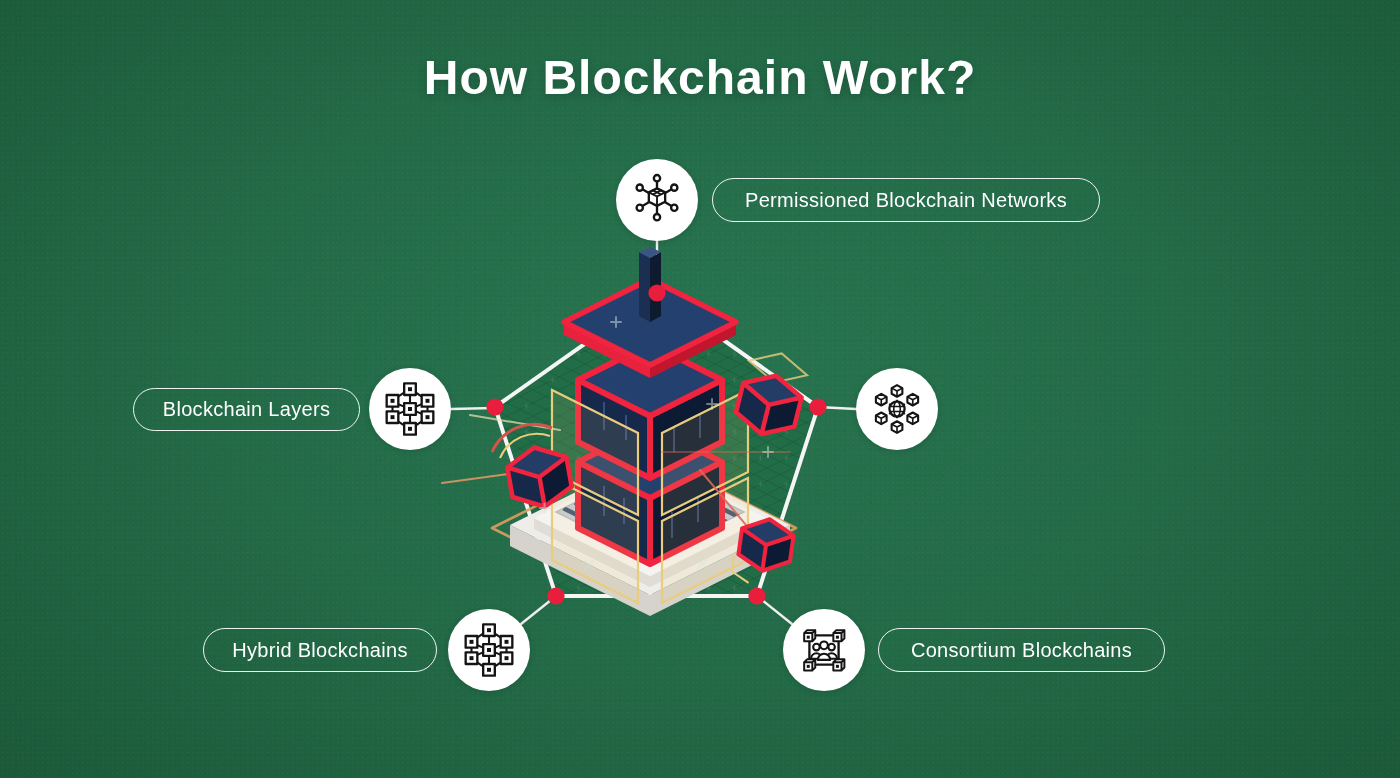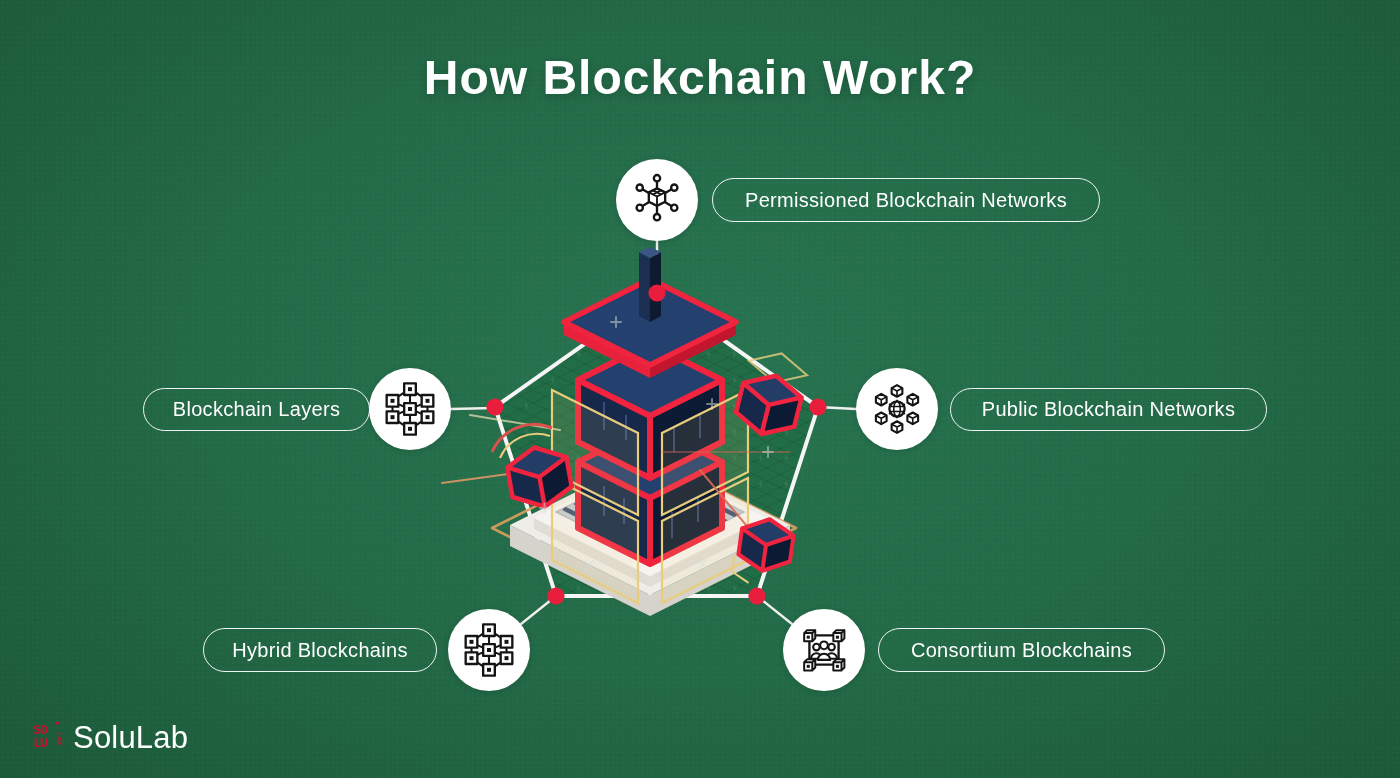--- a/index.html
+++ b/index.html
@@ -34,21 +34,21 @@
   .nc-right{left:856px;top:368px;}
   .nc-bl{left:448px;top:609px;}
   .nc-br{left:783px;top:609px;}
   .pill{
     position:absolute;height:44px;border:1.6px solid rgba(255,255,255,0.92);
     border-radius:23px;display:flex;align-items:center;justify-content:center;
     color:#ffffff;font-size:20px;letter-spacing:0.3px;box-sizing:border-box;
     white-space:nowrap;
   }
   .pill-top{left:712px;top:178px;width:388px;justify-content:center;}
-  .pill-left{left:143px;top:388px;width:227px;height:43px;}
+  .pill-left{left:133px;top:388px;width:227px;height:43px;}
   .pill-right{left:950px;top:388px;width:317px;height:43px;}
   .pill-bl{left:203px;top:628px;width:234px;}
   .pill-br{left:878px;top:628px;width:287px;}
   .brand{
     position:absolute;left:33px;top:718px;display:flex;align-items:center;gap:8px;
   }
   .brand-name{color:#ffffff;font-size:31px;font-weight:500;letter-spacing:0.2px;}
 </style>
 </head>
 <body>
@@ -349,36 +349,24 @@
         <path d="M25.8,31.5 a4.7,4.7 0 0 1 9.4,0 Z" fill="#fff"></path>
         <circle cx="24" cy="20" r="3.3" fill="#fff"></circle>
         <path d="M18.7,32.5 a5.3,5.3 0 0 1 10.6,0 Z" fill="#fff"></path>
       </g>
     </svg>
   </div>
 
   <div class="pill pill-top">
     <span>Permissioned Blockchain Networks</span>
   </div>
-  <div class="pill pill-right">
-    <span>Public Blockchain Networks</span>
-  </div>
   <div class="pill pill-bl">
     <span>Hybrid Blockchains</span>
   </div>
   <div class="pill pill-br">
     <span>Consortium Blockchains</span>
   </div>
   <div class="pill pill-left">
     <span>Blockchain Layers</span>
   </div>
 
-  <div class="brand">
-    <svg width="32" height="40" viewBox="0 0 30 38">
-      <text x="0" y="15" font-family="DejaVu Sans Mono, monospace" font-weight="bold" font-size="12.5" fill="#c8102e" letter-spacing="-1">SO</text>
-      <text x="0" y="28" font-family="DejaVu Sans Mono, monospace" font-weight="bold" font-size="12.5" fill="#c8102e" letter-spacing="-1">LU</text>
-      <text x="23" y="14" font-family="DejaVu Sans, sans-serif" font-weight="bold" font-size="5.5" fill="#c8102e" transform="rotate(90 23 14)">LAB</text>
-      <text x="21" y="8" font-size="7" fill="#c8102e">♥</text>
-    </svg>
-    <div class="brand-name">SoluLab</div>
-  </div>
 
 </div>
 
 </body></html>

